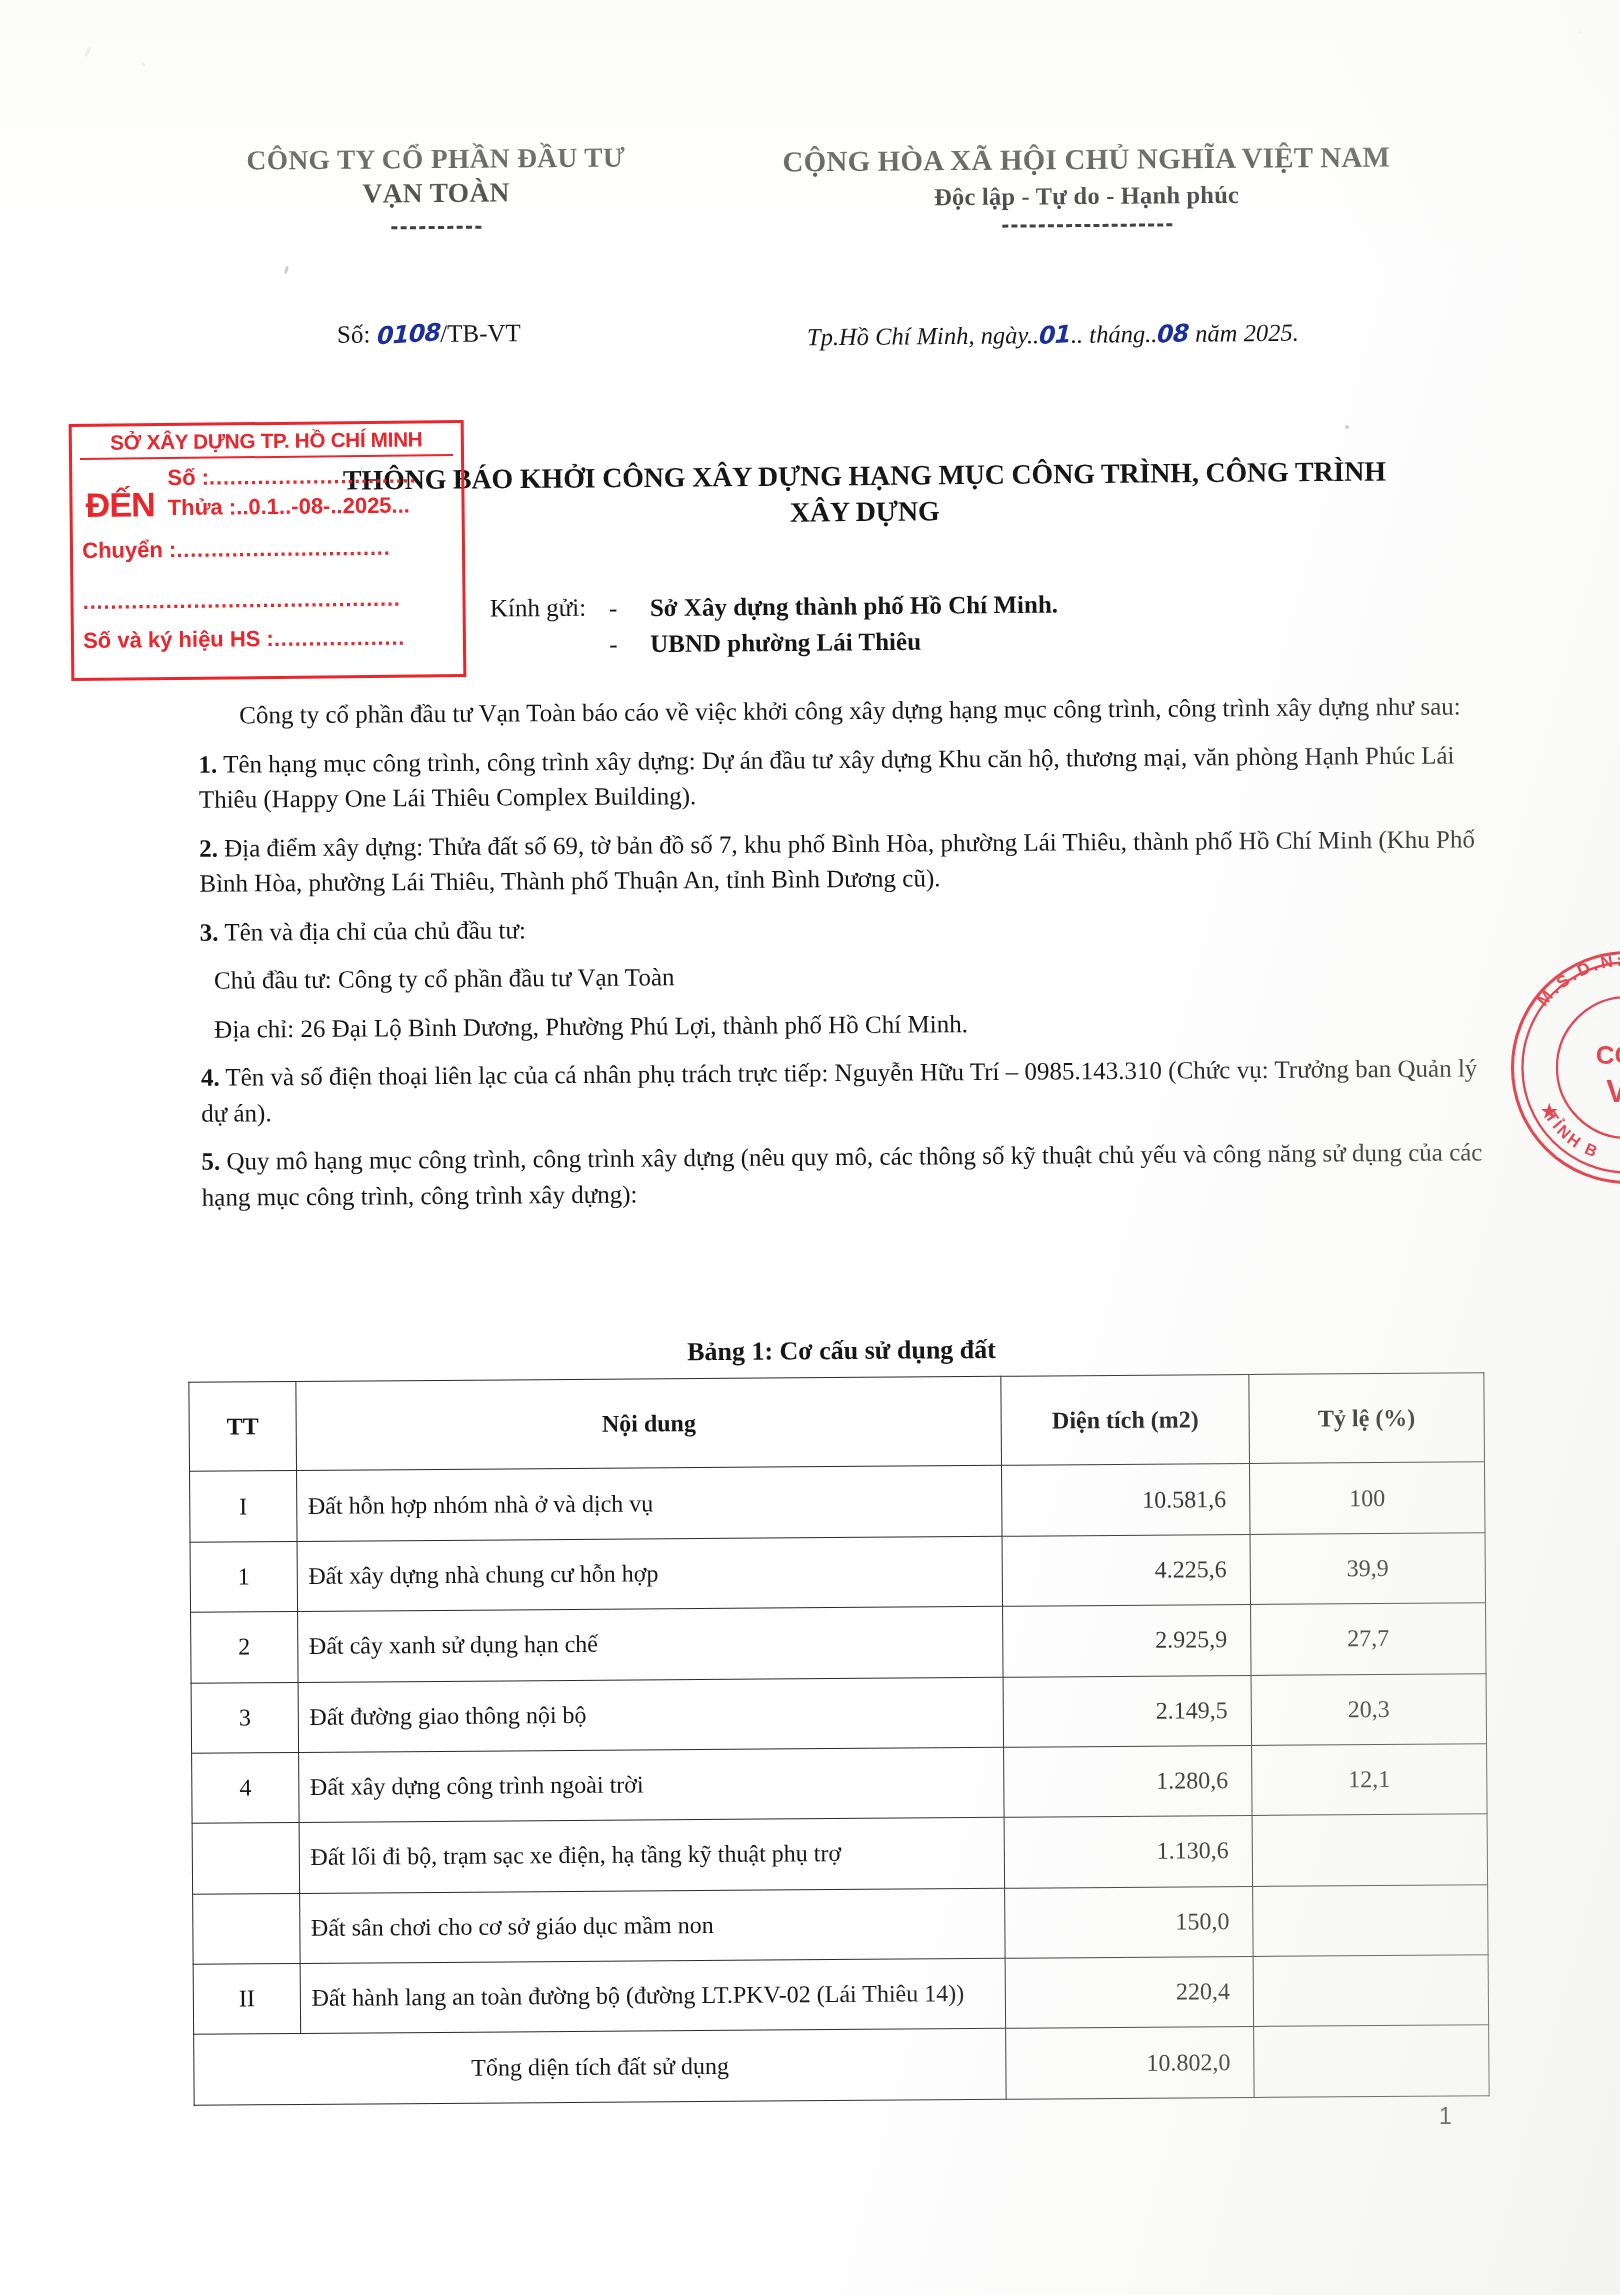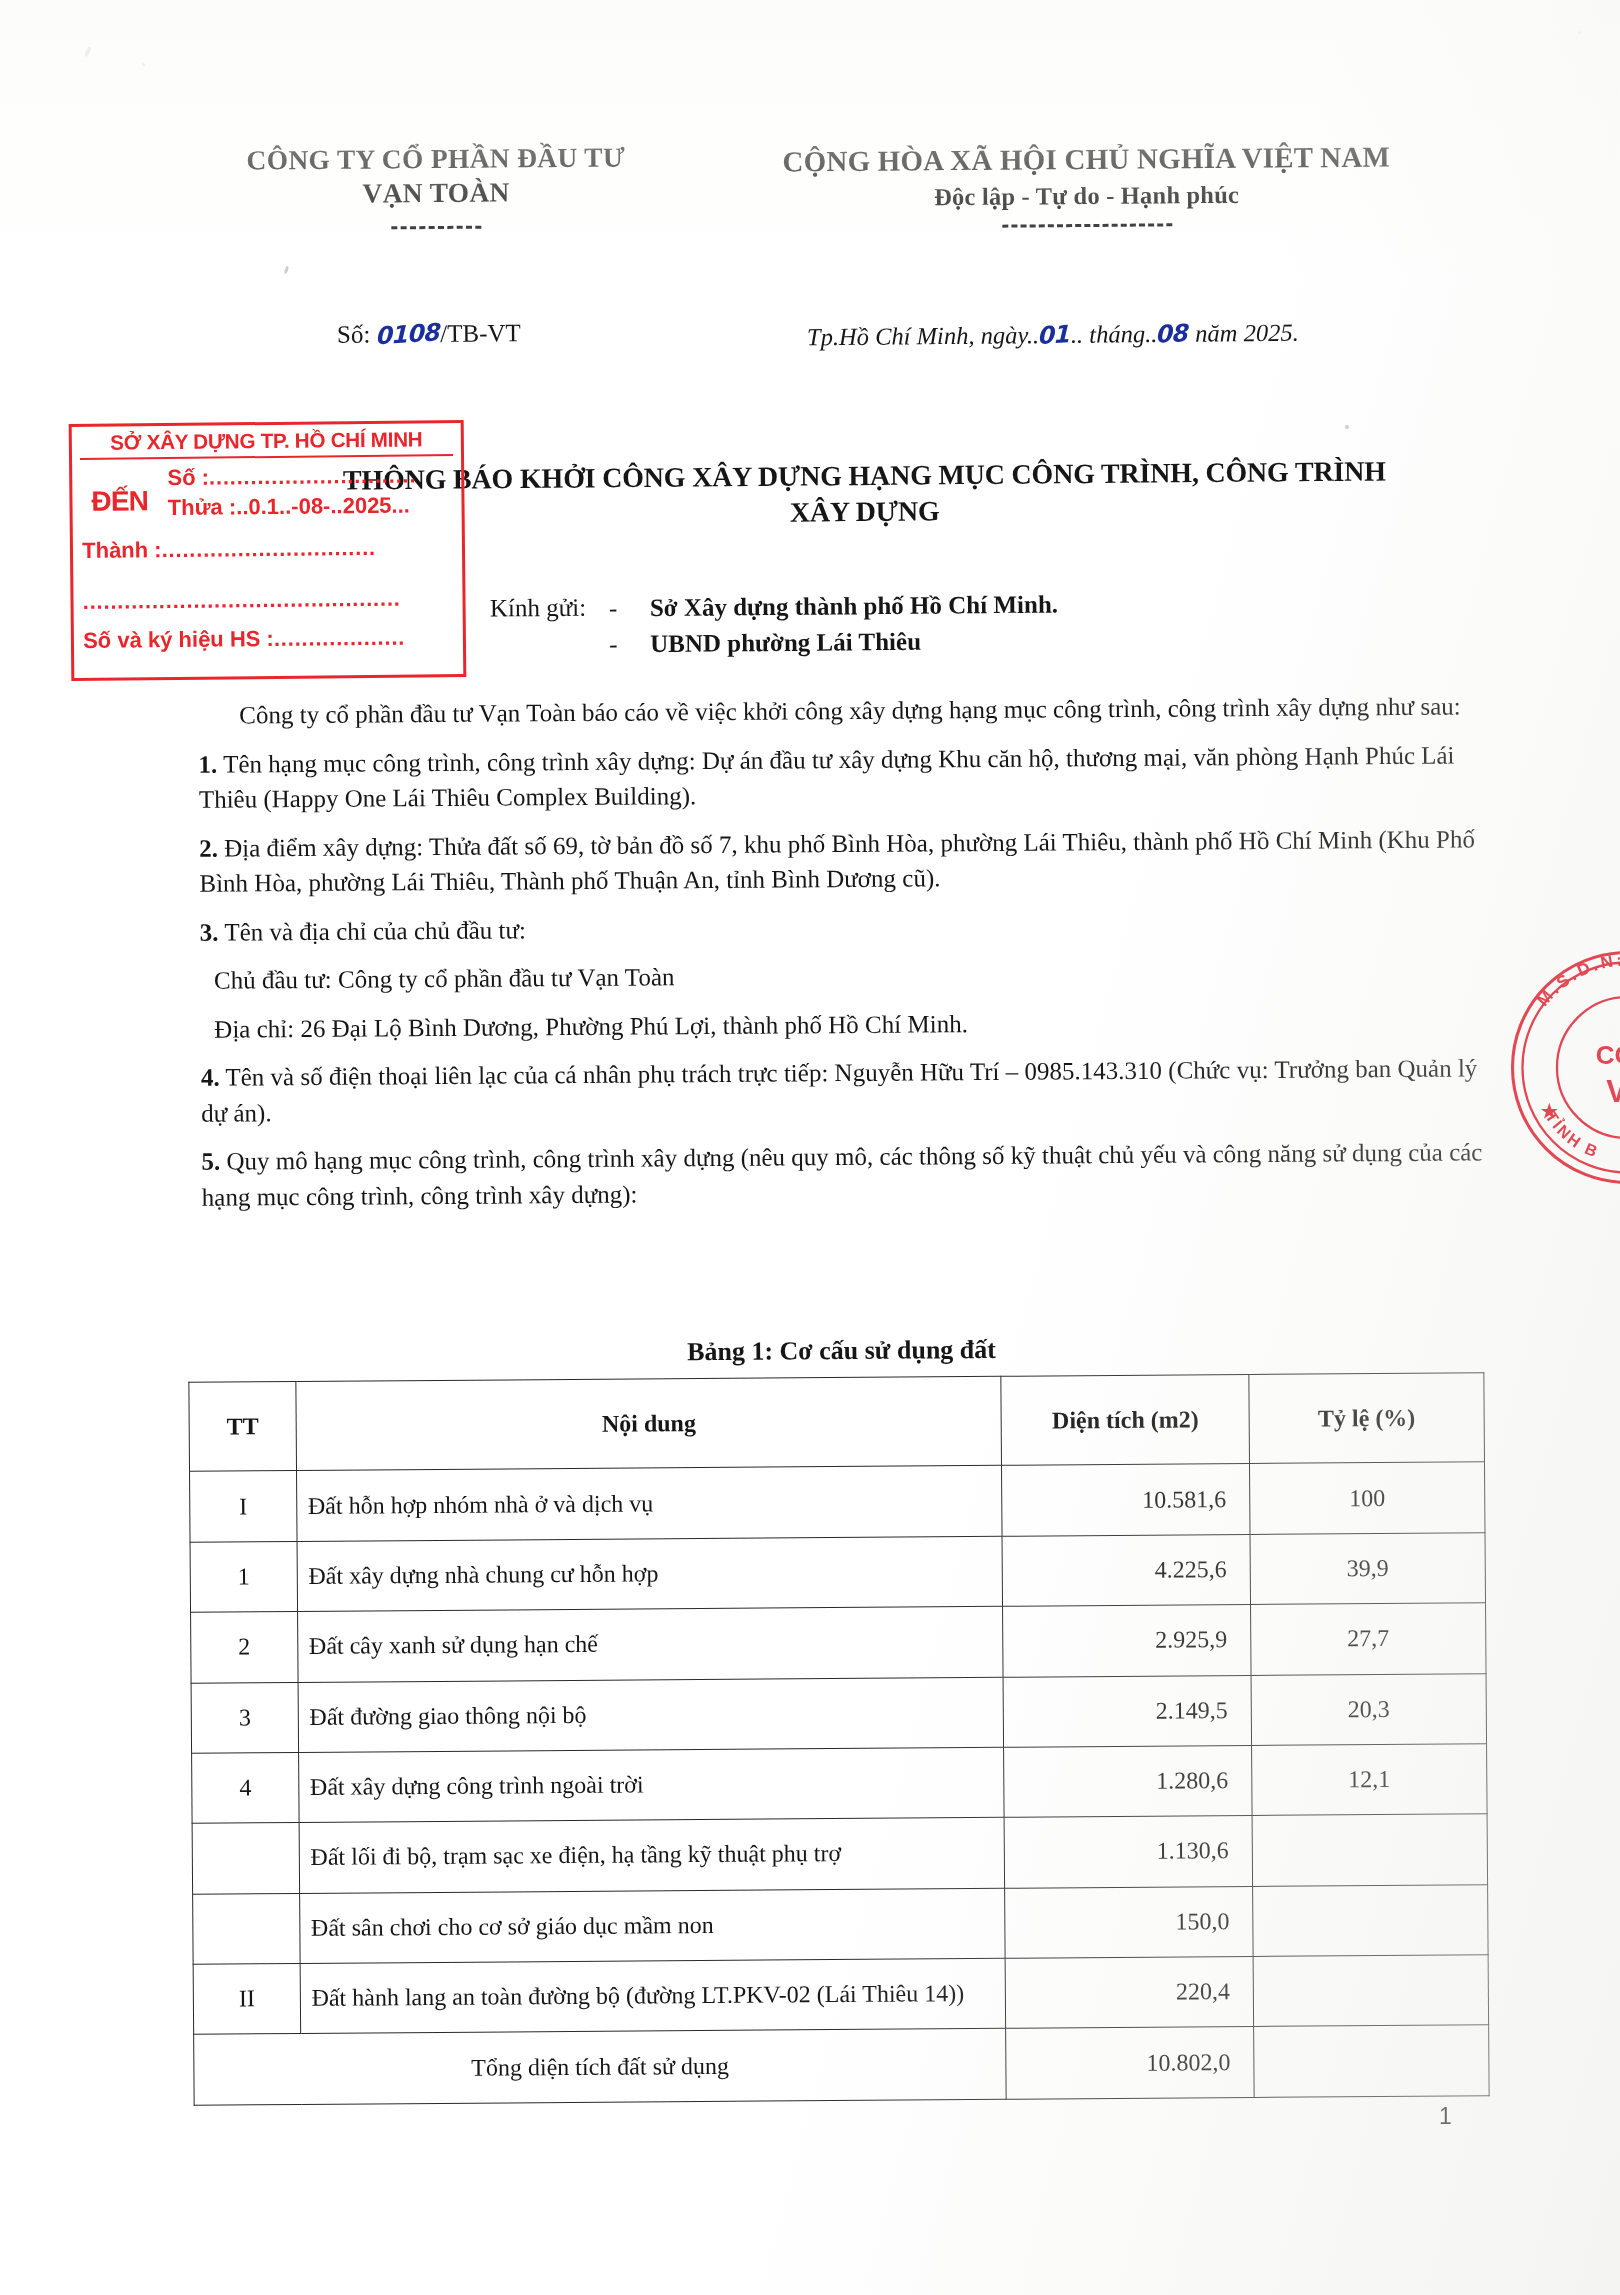--- a/index.html
+++ b/index.html
@@ -137,24 +137,24 @@
     border-top: 2.3px solid #e8262b;
     margin: 3.1px 7.7px 0;
   }
   .si-body {
     position: relative;
     height: 211px;
     padding: 4.6px 9.2px 0 9.2px;
   }
   .si-den {
     position: absolute;
-    left: 19px;
+    left: 13px;
     top: 26px;
     font-weight: bold;
-    font-size: 28px;
+    font-size: 34px;
     letter-spacing: -0.8px;
   }
   .si-row {
     margin-left: 86px;
     font-size: 22px;
     font-weight: bold;
     white-space: nowrap;
     line-height: 1.35;
   }
   .si-row.free { margin-left: 0; }
@@ -311,21 +311,21 @@
     <div class="si-sep"></div>
     <div class="si-body">
       <div class="si-den">ĐẾN</div>
       <div class="si-row">
         <span>Số :</span><span class="si-dots">..............................</span>
       </div>
       <div class="si-row">
         <span>Thửa :</span><span class="si-hand">..0.1..-08-..2025...</span>
       </div>
       <div class="si-row free" style="margin-top:12.2px;">
-        <span>Thành :</span><span class="si-dots">...............................</span>
+        <span>Chuyển :</span><span class="si-dots">...............................</span>
       </div>
       <div class="si-row free" style="margin-top:21.4px;">
         <span class="si-dots">..............................................</span>
       </div>
       <div class="si-row free" style="margin-top:9.2px;">
         <span>Số và ký hiệu HS :</span><span class="si-dots">...................</span>
       </div>
     </div>
   </div>
 

